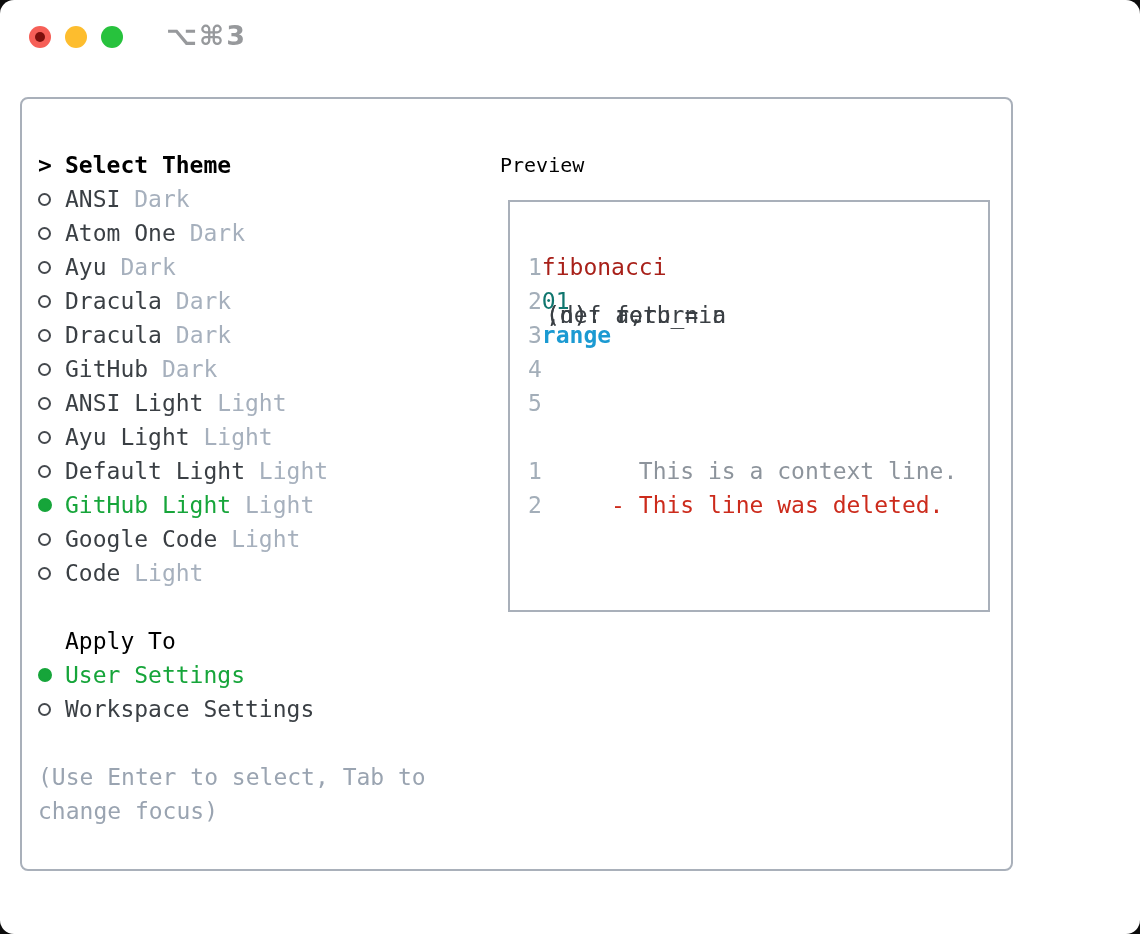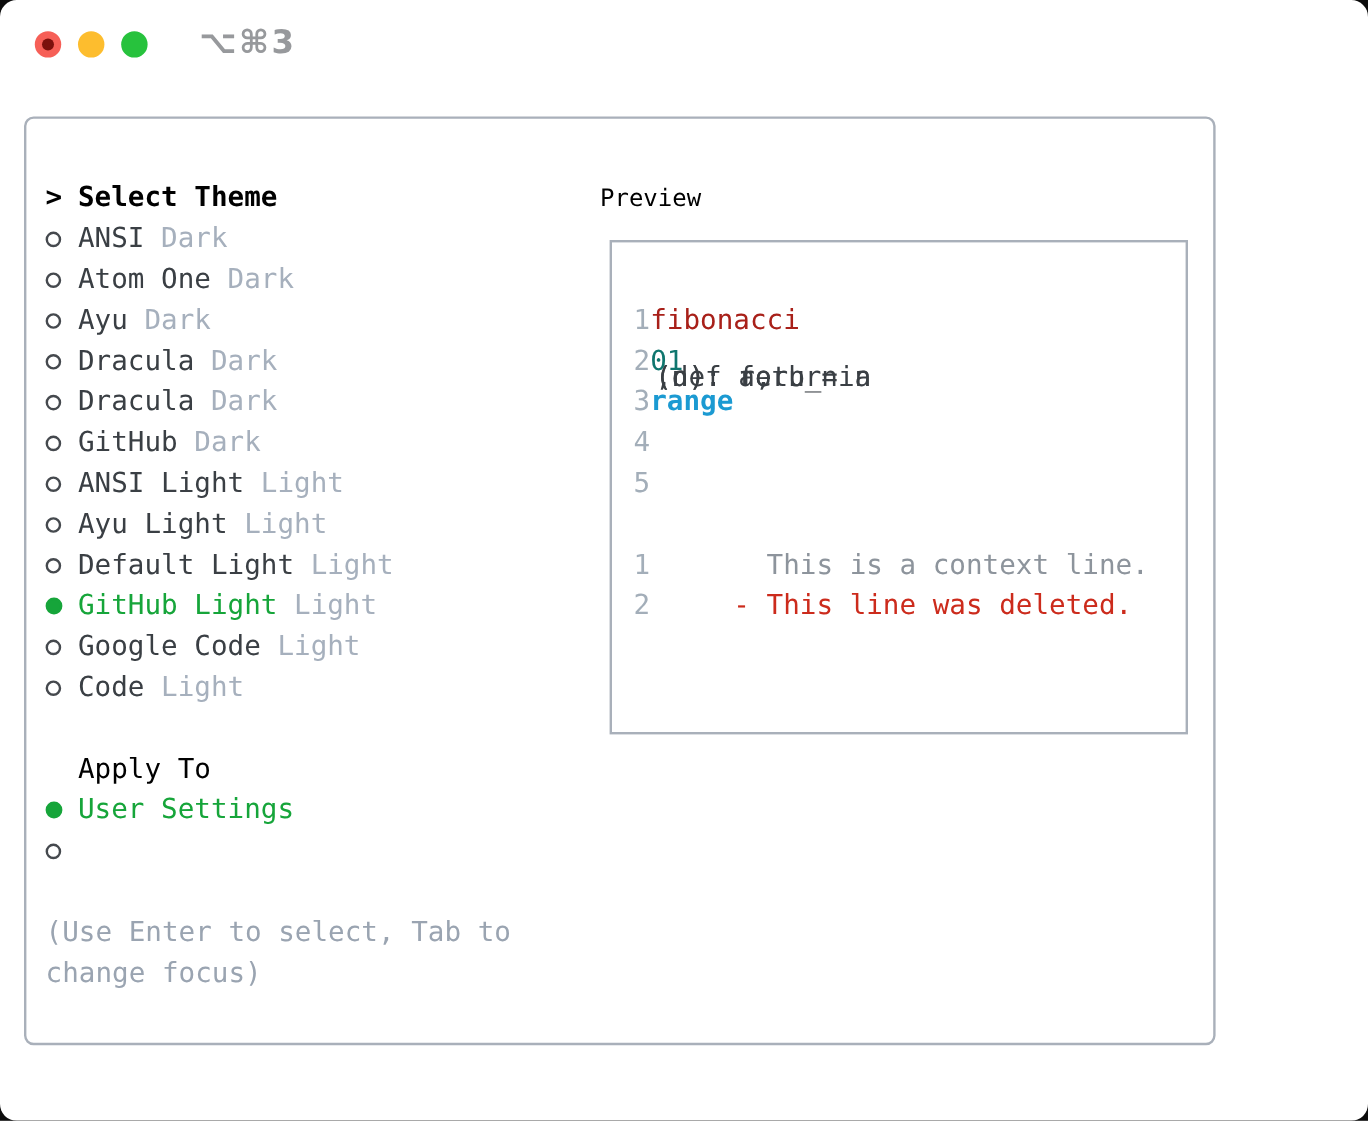--- a/index.html
+++ b/index.html
@@ -66,21 +66,21 @@
         <div class="row"><span class="slot"><span class="bullet"></span></span><span class="name">GitHub</span><span class="variant">Dark</span></div>
         <div class="row"><span class="slot"><span class="bullet"></span></span><span class="name">ANSI Light</span><span class="variant">Light</span></div>
         <div class="row"><span class="slot"><span class="bullet"></span></span><span class="name">Ayu Light</span><span class="variant">Light</span></div>
         <div class="row"><span class="slot"><span class="bullet"></span></span><span class="name">Default Light</span><span class="variant">Light</span></div>
         <div class="row selected"><span class="slot"><span class="bullet"></span></span><span class="name">GitHub Light</span><span class="variant">Light</span></div>
         <div class="row"><span class="slot"><span class="bullet"></span></span><span class="name">Google Code</span><span class="variant">Light</span></div>
         <div class="row"><span class="slot"><span class="bullet"></span></span><span class="name">Code</span><span class="variant">Light</span></div>
         <div class="row"></div>
         <div class="row"><span class="slot"></span><span class="apply-hdr">Apply To</span></div>
         <div class="row selected"><span class="slot"><span class="bullet"></span></span><span class="name">User Settings</span></div>
-        <div class="row"><span class="slot"><span class="bullet"></span></span></div>
+        <div class="row"><span class="slot"><span class="bullet"></span></span><span class="name">Workspace Settings</span></div>
         <div class="row"></div>
         <div class="row help">(Use Enter to select, Tab to</div>
         <div class="row help">change focus)</div>
       </div>
     <div class="preview-label">Preview</div>
     <div class="preview-box">
       <div class="code" id="code-lines">
           <div class="crow"><span class="tk ln">1</span><span class="tk code"> def </span><span class="tk func">fibonacci</span><span class="tk code">(n):</span></div>
           <div class="crow"><span class="tk ln">2</span><span class="tk code">     a, b = </span><span class="tk num">0</span><span class="tk code">, </span><span class="tk num">1</span></div>
           <div class="crow"><span class="tk ln">3</span><span class="tk code">     for _ in </span><span class="tk builtin">range</span><span class="tk code">(n):</span></div>

